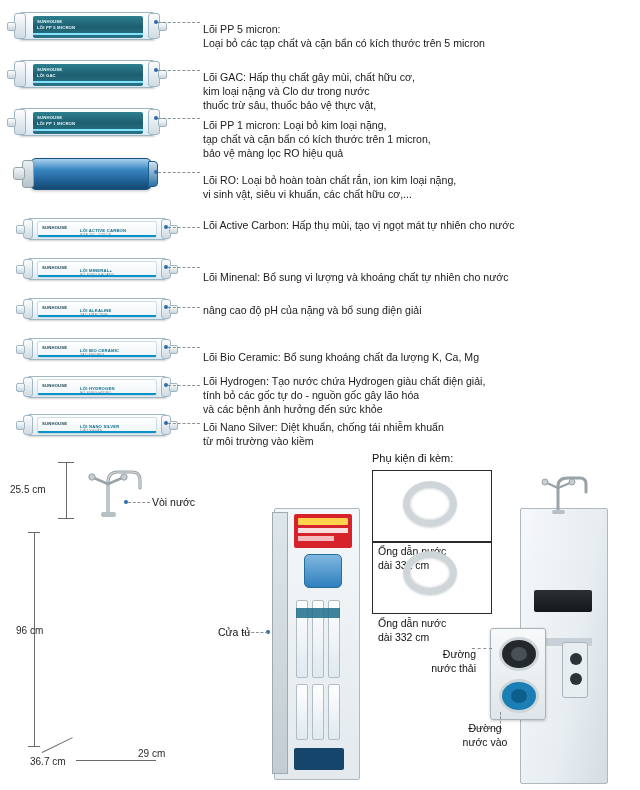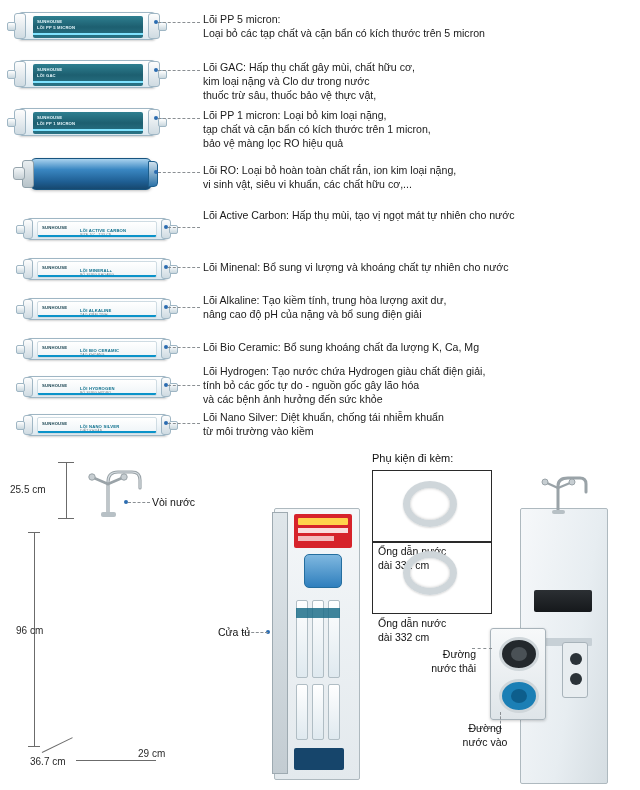--- a/index.html
+++ b/index.html
@@ -65,20 +65,21 @@
     position:absolute; width:4px; height:4px; border-radius:50%;
     background:#2b6cb0;
   }
 
   
   .desc {
     position:absolute;
     font-size:10.6px;
     line-height:14px;
     color:#1b1b1b;
+    margin-top:10px;
   }
 
   
   .dim-line { position:absolute; background:#6b6b6b; }
   .dim-label {
     position:absolute; font-size:10px; color:#2a2a2a;
   }
   .machine-dark {
     position:absolute;
     background:linear-gradient(180deg,#2b2f33,#15181b);
@@ -239,21 +240,20 @@
         <div class="band-text">SUNHOUSE</div>
         <div class="band-text" style="top:6px; left:42px; color:#0b6f8c;">LÕI ALKALINE</div>
         <div class="band-text band-sub" style="top:11px; left:42px; color:#5b6b74;">TẠO KIỀM TÍNH</div>
         <div class="stripe" style="bottom:0; background:#0b93c9;"></div>
       </div>
     </div>
   </div>
   <div class="dot" style="left:164px; top:305px;"></div>
   <div class="lead" style="left:168px; top:307px; width:32px;"></div>
   <div class="desc" style="left:203px; top:293px; width:430px;">
-    <div>Lõi Alkaline: Tạo kiềm tính, trung hòa lượng axit dư,</div>
     <div>nâng cao độ pH của nặng và bổ sung điện giải</div>
   </div>
 
   <div class="cart-wrap" style="left:12px; top:332px; width:160px; height:36px;">
     <div class="cart" style="left:14px; top:6px; width:142px; height:22px;">
       <div class="cap" style="left:-4px; width:10px;"></div>
       <div class="cap" style="right:-4px; width:10px;"></div>
       <div class="port" style="left:-11px; top:6px; width:9px; height:9px;"></div>
       <div class="port" style="right:-11px; top:6px; width:9px; height:9px;"></div>
       <div class="label-band band-white" style="left:10px; top:2px; width:120px; height:17px;">

